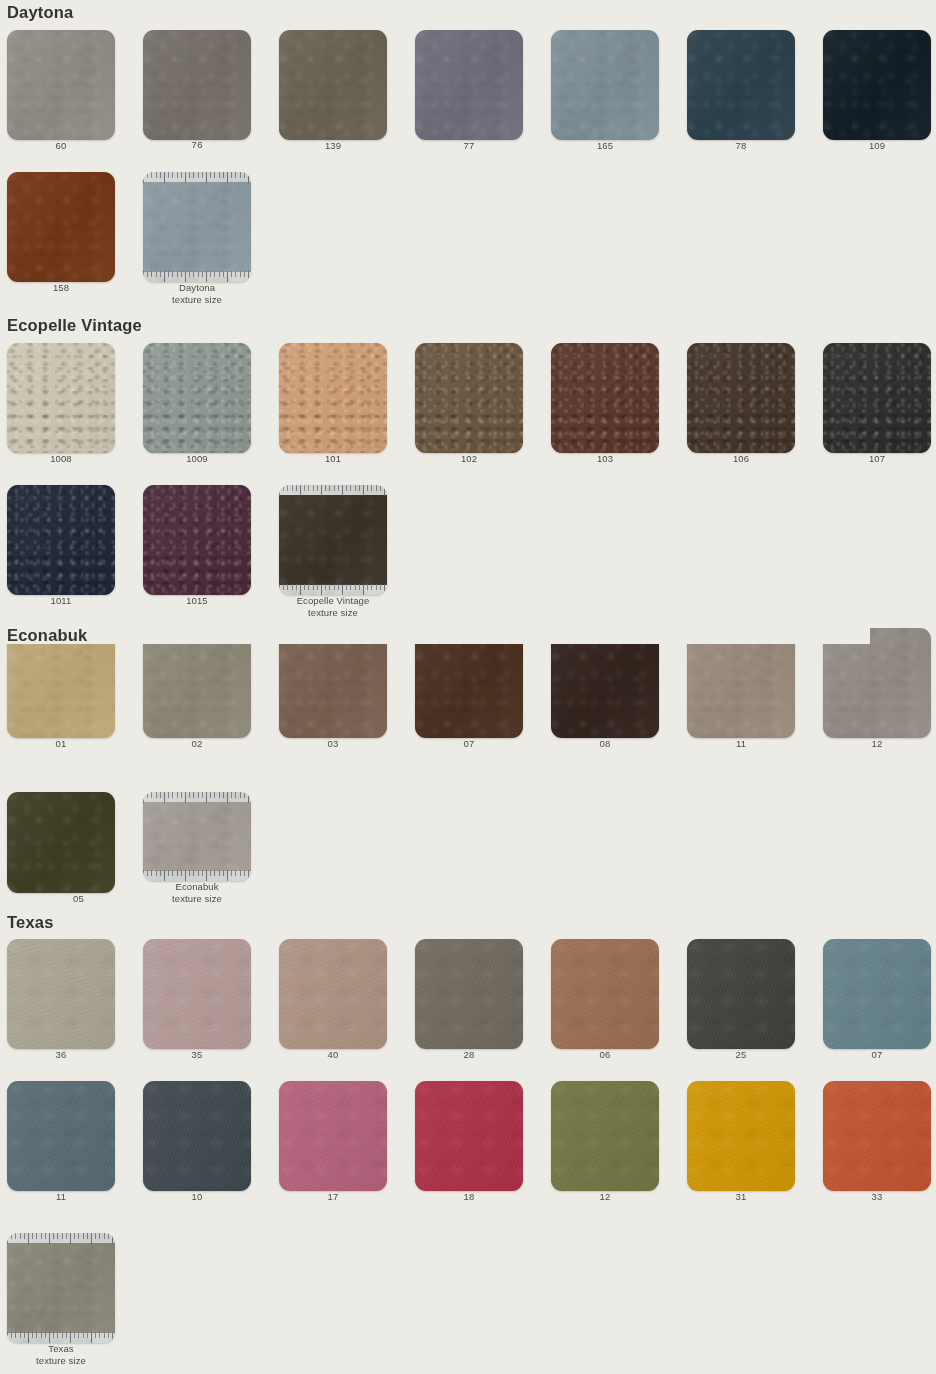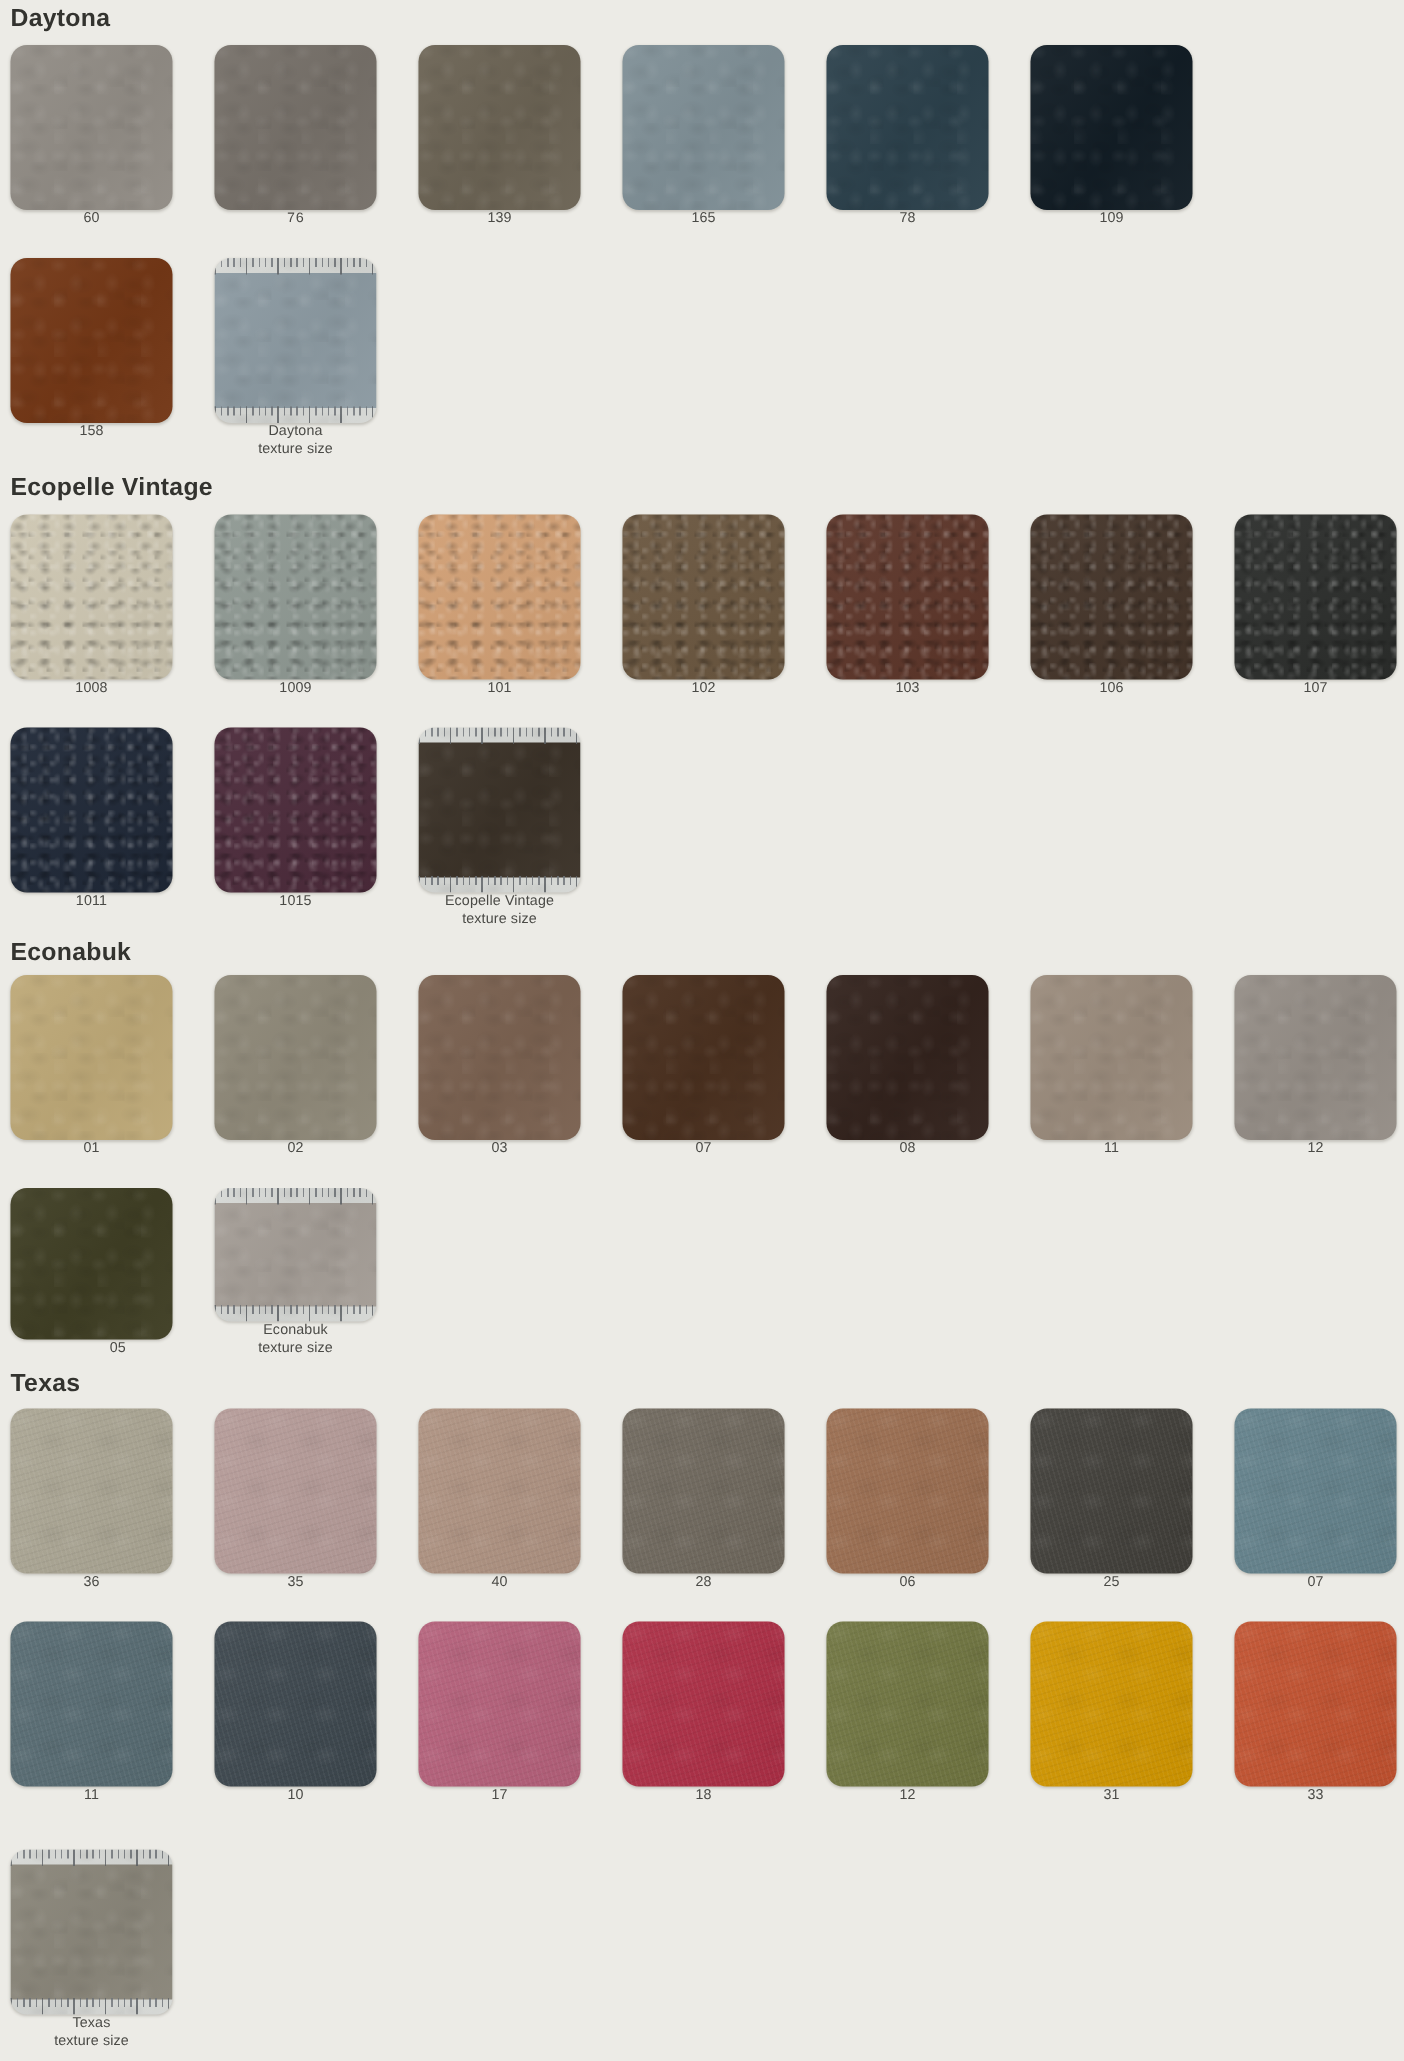--- a/index.html
+++ b/index.html
@@ -166,20 +166,24 @@
       </div>
       <div class="cell">
         <div class="swatch" style="background: rgb(118, 112, 105);"></div>
         <div class="label" style="color: rgb(74, 74, 70); font-family: Liberation Mono, monospace;">76</div>
       </div>
       <div class="cell">
         <div class="swatch" style="background: rgb(107, 99, 84);"></div>
         <div class="label" style="color: rgb(74, 74, 70);">139</div>
       </div>
       <div class="cell">
+        <div class="swatch" style="background: rgb(110, 110, 124);"></div>
+        <div class="label" style="color: rgb(74, 74, 70);">77</div>
+      </div>
+      <div class="cell">
         <div class="swatch" style="background: rgb(127, 143, 150);"></div>
         <div class="label" style="color: rgb(74, 74, 70);">165</div>
       </div>
       <div class="cell">
         <div class="swatch" style="background: rgb(44, 65, 76);"></div>
         <div class="label" style="color: rgb(74, 74, 70);">78</div>
       </div>
       <div class="cell">
         <div class="swatch" style="background: rgb(18, 29, 37);"></div>
         <div class="label" style="color: rgb(74, 74, 70);">109</div>
@@ -244,21 +248,21 @@
         <div class="swatch ruler">
           <div class="ruler-face" style="background: rgb(59, 50, 40);"></div>
           <div class="ruler-strip top"></div>
           <div class="ruler-strip bot"></div>
         </div>
         <div class="label" style="color: rgb(74, 74, 70);">Ecopelle Vintage
 texture size</div>
       </div>
     </div>
     <h2 class="section-title" style="position: absolute; top: 627px; left: 0px; right: 0px;">Econabuk</h2>
-    <div class="row" style="position: absolute; top: 650px; left: 0px; right: 0px;">
+    <div class="row" style="position: absolute; top: 628px; left: 0px; right: 0px;">
       <div class="cell">
         <div class="swatch" style="background: rgb(189, 168, 119);"></div>
         <div class="label" style="color: rgb(74, 74, 70);">01</div>
       </div>
       <div class="cell">
         <div class="swatch" style="background: rgb(142, 136, 120);"></div>
         <div class="label" style="color: rgb(74, 74, 70);">02</div>
       </div>
       <div class="cell">
         <div class="swatch" style="background: rgb(122, 97, 80);"></div>

